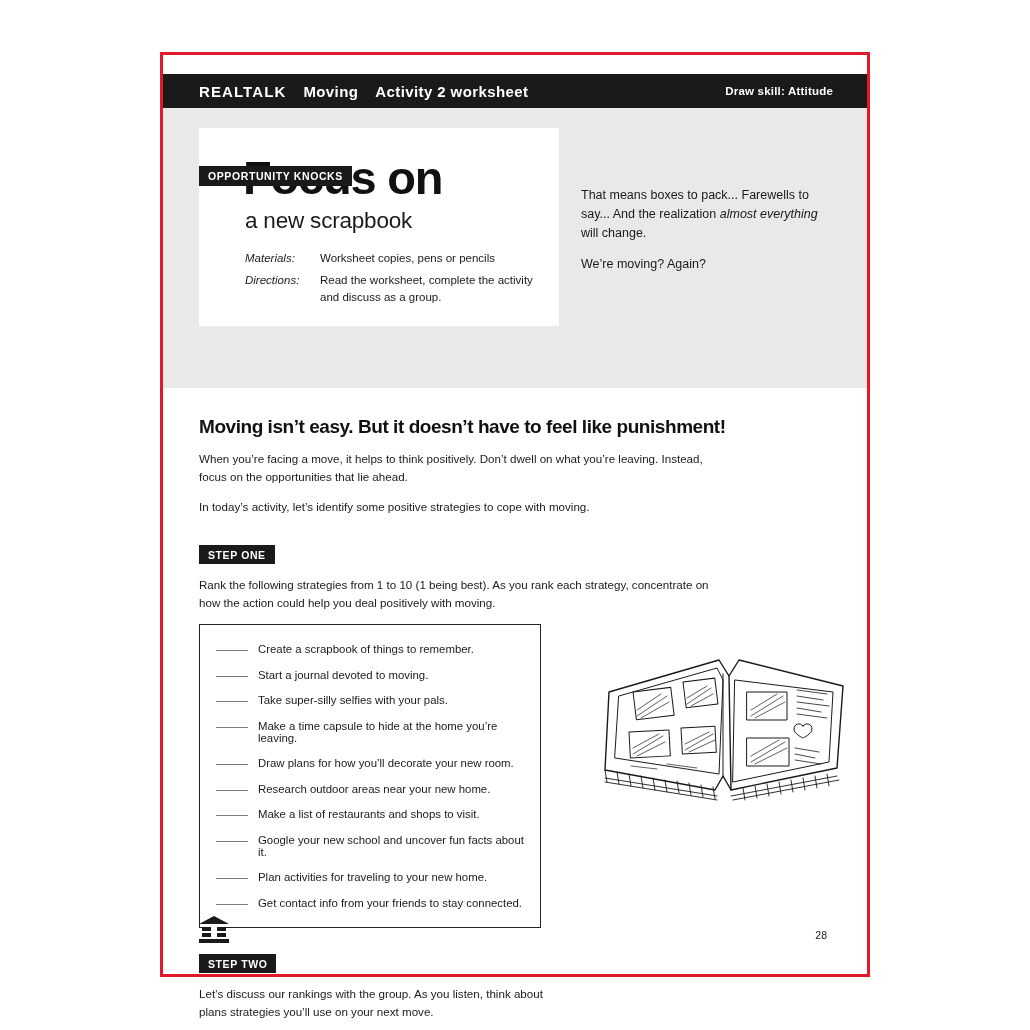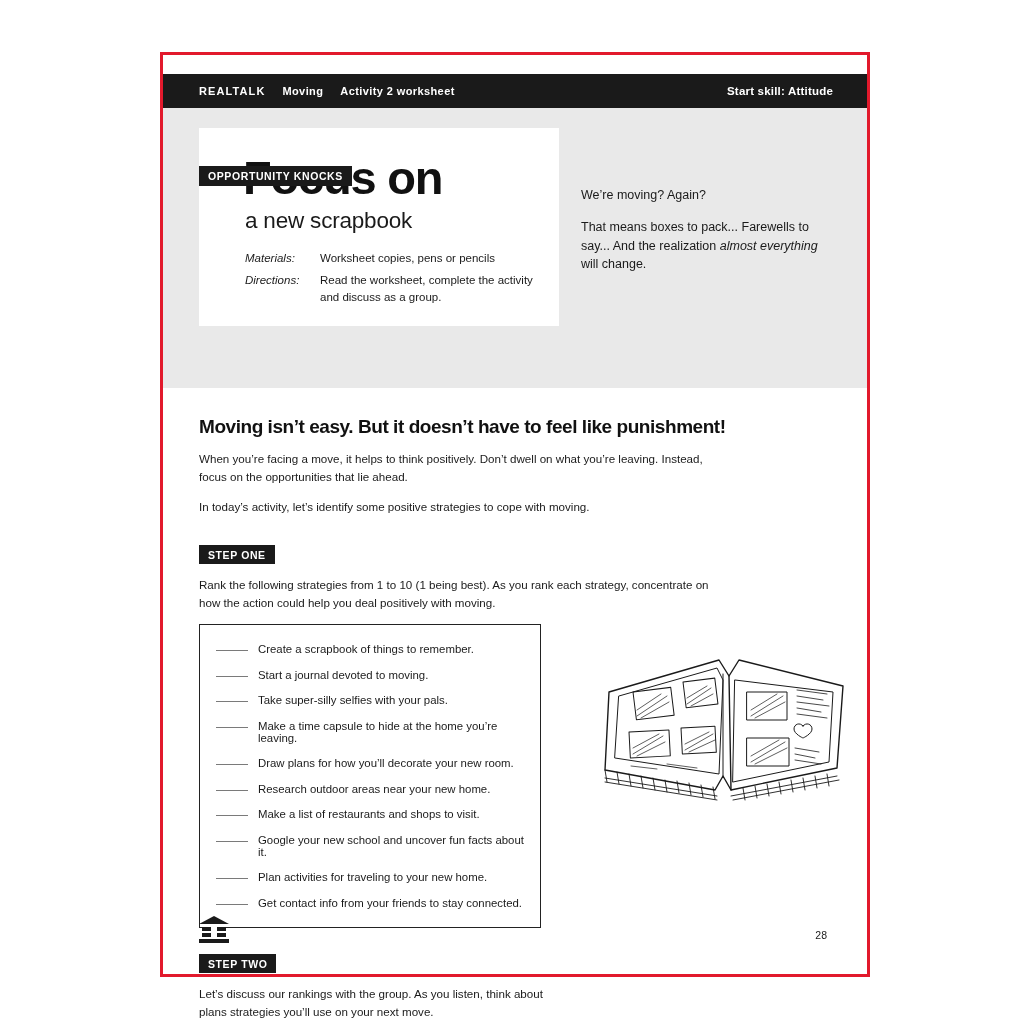--- a/index.html
+++ b/index.html
@@ -37,21 +37,21 @@
     color: #ffffff;
     display: flex;
     align-items: center;
     box-sizing: border-box;
     padding: 0 34px 0 36px;
   }
   .topbar .crumbs {
     display: flex;
     align-items: flex-start;
     gap: 17px;
-    font-size: 11px;
+    font-size: 15px;
     font-weight: bold;
     letter-spacing: 0.4px;
   }
   .topbar .brand { letter-spacing: 1.1px; }
   .topbar .spacer { flex: 1 1 auto; }
   .topbar .lifeskill {
     font-size: 11.5px;
     font-weight: bold;
     letter-spacing: 0.2px;
   }
@@ -226,21 +226,21 @@
 
 <div class="page-wrap">
 
   <div class="topbar">
     <div class="crumbs">
       <span class="brand">REALTALK</span>
       <span>Moving</span>
       <span>Activity 2 worksheet</span>
     </div>
     <div class="spacer"></div>
-    <div class="lifeskill">Start skill: Attitude</div>
+    <div class="lifeskill">Draw skill: Attitude</div>
   </div>
 
   <div class="hero">
     <div class="hero-card">
       <div class="hero-title">Focus on</div>
       <div class="hero-sub">a new scrapbook</div>
 
       <div class="meta">
         <div class="meta-row">
           <div class="meta-label">Materials:</div>
@@ -249,22 +249,22 @@
         <div class="meta-row">
           <div class="meta-label">Directions:</div>
           <div class="meta-val">Read the worksheet, complete the activity and discuss as a group.</div>
         </div>
       </div>
     </div>
 
     <div class="badge badge-opportunity">OPPORTUNITY KNOCKS</div>
 
     <div class="hero-right">
+      <p><span>That means boxes to pack... Farewells to say... And the realization </span><em>almost everything</em><span> will change.</span></p>
       <p>We’re moving? Again?</p>
-      <p><span>That means boxes to pack... Farewells to say... And the realization </span><em>almost everything</em><span> will change.</span></p>
     </div>
   </div>
 
   <div class="body">
 
     <div class="h2">Moving isn’t easy. But it doesn’t have to feel like punishment!</div>
 
     <p class="para">When you’re facing a move, it helps to think positively. Don’t dwell on what you’re leaving. Instead, focus on the opportunities that lie ahead.</p>
     <p class="para">In today’s activity, let’s identify some positive strategies to cope with moving.</p>
 

